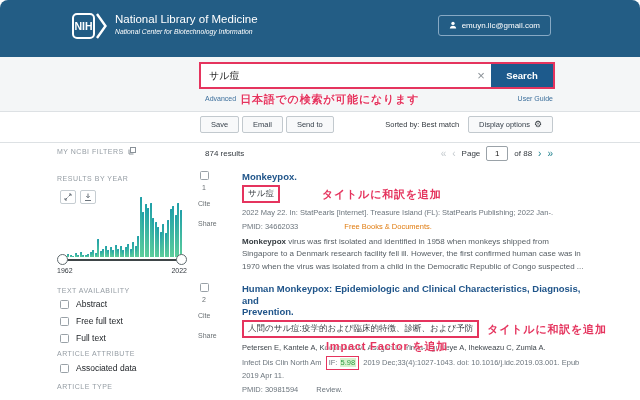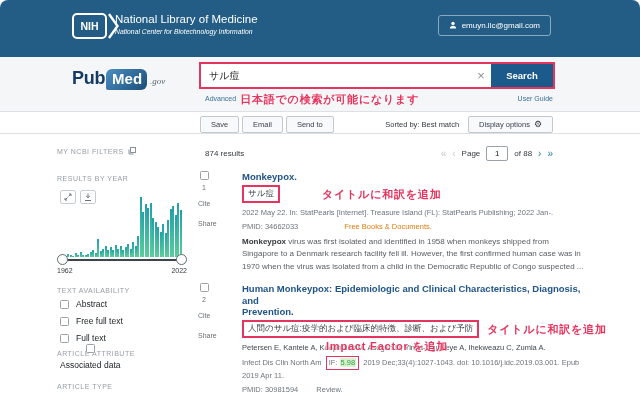--- a/index.html
+++ b/index.html
@@ -7,21 +7,21 @@
   --red:#e5345e; --hdr:#235d85; --link:#20558a; --gray:#6c757d;
   --band:#f4f6f7; --line:#dde1e4;
 }
 html,body{ width:640px; height:400px; }
 body{ font-family:"Liberation Sans","DejaVu Sans",sans-serif; background:#fff; }
 .page{ position:relative; width:640px; height:400px; overflow:hidden; border-radius:8px; background:#fff; }
 
 
 .hdr{ position:absolute; inset:0 0 auto 0; height:57px; background:var(--hdr); }
 .nih{ position:absolute; left:72px; top:13px; display:flex; align-items:center; color:#fff; }
-.nih-box{ width:35px; height:26px; border:2px solid #fff; border-radius:5px; display:flex; align-items:center; justify-content:center; font-weight:bold; font-size:10.5px; }
+.nih-box{ width:23px; height:26px; border:2px solid #fff; border-radius:5px; display:flex; align-items:center; justify-content:center; font-weight:bold; font-size:10.5px; }
 .nih-chev{ margin-left:1px; display:flex; }
 .hdr-titles{ position:absolute; left:115px; top:13px; color:#fff; }
 .hdr-title{ font-size:11.5px; font-weight:normal; }
 .hdr-sub{ font-size:6.8px; font-style:italic; margin-top:2.5px; }
 .email-btn{ position:absolute; right:89px; top:15px; height:21px; padding:0 10px; border:1px solid #87a9c4; border-radius:3px; color:#fff; font-size:8px; display:flex; align-items:center; gap:5px; background:transparent; cursor:pointer; }
 
 
 .band{ position:absolute; top:57px; left:0; right:0; height:55px; background:var(--band); border-bottom:1px solid var(--line); }
 .pm-logo{ position:absolute; left:72px; top:11px; display:flex; align-items:baseline; cursor:pointer; }
 .pm-pub{ font-size:18px; font-weight:bold; color:#163a63; letter-spacing:-.3px; }
@@ -32,21 +32,21 @@
 .search-x{ width:20px; display:flex; align-items:center; justify-content:center; color:#8a9197; font-size:13px; cursor:pointer; }
 .search-btn{ width:62px; background:#1d5a8c; color:#fff; font-weight:bold; font-size:9.5px; border:none; cursor:pointer; }
 .band-links{ position:absolute; top:35px; left:205px; right:87px; display:flex; align-items:flex-start; }
 .blue-link{ font-size:7px; color:#3c6f9c; margin-top:3px; cursor:pointer; }
 .band-links .red-text{ margin-left:4px; }
 .user-guide{ margin-left:auto; }
 .red-text{ color:var(--red); font-weight:bold; font-size:11px; letter-spacing:.8px; white-space:nowrap;
   text-shadow:0 0 2px rgba(255,255,255,.95),0 0 3px rgba(255,255,255,.85); }
 
 
-.toolbar{ position:absolute; top:113px; left:0; right:0; height:21px; background:#fff; border-bottom:1px solid var(--line); }
+.toolbar{ position:absolute; top:113px; left:0; right:0; height:30px; background:#fff; border-bottom:1px solid var(--line); }
 .tb-left{ position:absolute; left:200px; top:3px; display:flex; gap:3px; }
 .tb-btn{ font-size:7.5px; color:#39434d; background:#f8f9fa; border:1px solid #c2c9ce; border-radius:2px; padding:3px 10px; cursor:pointer; display:flex; align-items:center; gap:4px; }
 .tb-right{ position:absolute; right:87px; top:3px; display:flex; align-items:center; gap:9px; }
 .sorted{ font-size:7.5px; color:#343a40; cursor:pointer; }
 .gear{ font-size:9px; line-height:1; color:#343a40; }
 
 
 .content{ position:absolute; top:135px; left:0; right:0; bottom:0; }
 
 
@@ -117,25 +117,20 @@
         <svg width="8" height="8" viewBox="0 0 8 8" fill="#fff">
             <circle cx="4" cy="2.4" r="1.7"></circle>
             <path d="M.8 7.6c0-1.9 1.4-2.9 3.2-2.9s3.2 1 3.2 2.9z"></path>
           </svg>
       </span>
       <span>emuyn.llc@gmail.com</span>
     </button>
   </div>
 
   <div class="band">
-    <div class="pm-logo">
-      <span class="pm-pub">Pub</span>
-      <span class="pm-med">Med</span>
-      <span class="pm-gov">.gov</span>
-    </div>
     <div class="search-annot">
       <input class="search-input" value="サル痘" style="">
       <span class="search-x">×</span>
       <button class="search-btn">Search</button>
     </div>
     <div class="band-links">
       <span class="blue-link">Advanced</span>
       <span class="red-text">日本語での検索が可能になります</span>
       <span class="blue-link user-guide">User Guide</span>
     </div>
@@ -245,21 +240,21 @@
       </div>
       <div class="filter" style="top:181px;left:3px;position:absolute;align-items:flex-end;">
         <span class="cb"></span>
           <span>Free full text</span>
       </div>
       <div class="filter" style="top:198px;left:3px;position:absolute;">
         <span class="cb"></span>
           <span>Full text</span>
       </div>
       <div class="side-label" style="top:215px;">ARTICLE ATTRIBUTE</div>
-      <div class="filter" style="top:209px;left:3px;position:absolute;flex-direction:column;">
+      <div class="filter" style="top:228px;left:3px;position:absolute;">
         <span class="cb"></span>
           <span>Associated data</span>
       </div>
       <div class="side-label" style="top:248px;">ARTICLE TYPE</div>
     </div>
 
     <div class="main">
       <div class="results-bar">
         <span class="res-count">874 results</span>
         <span class="pager">

